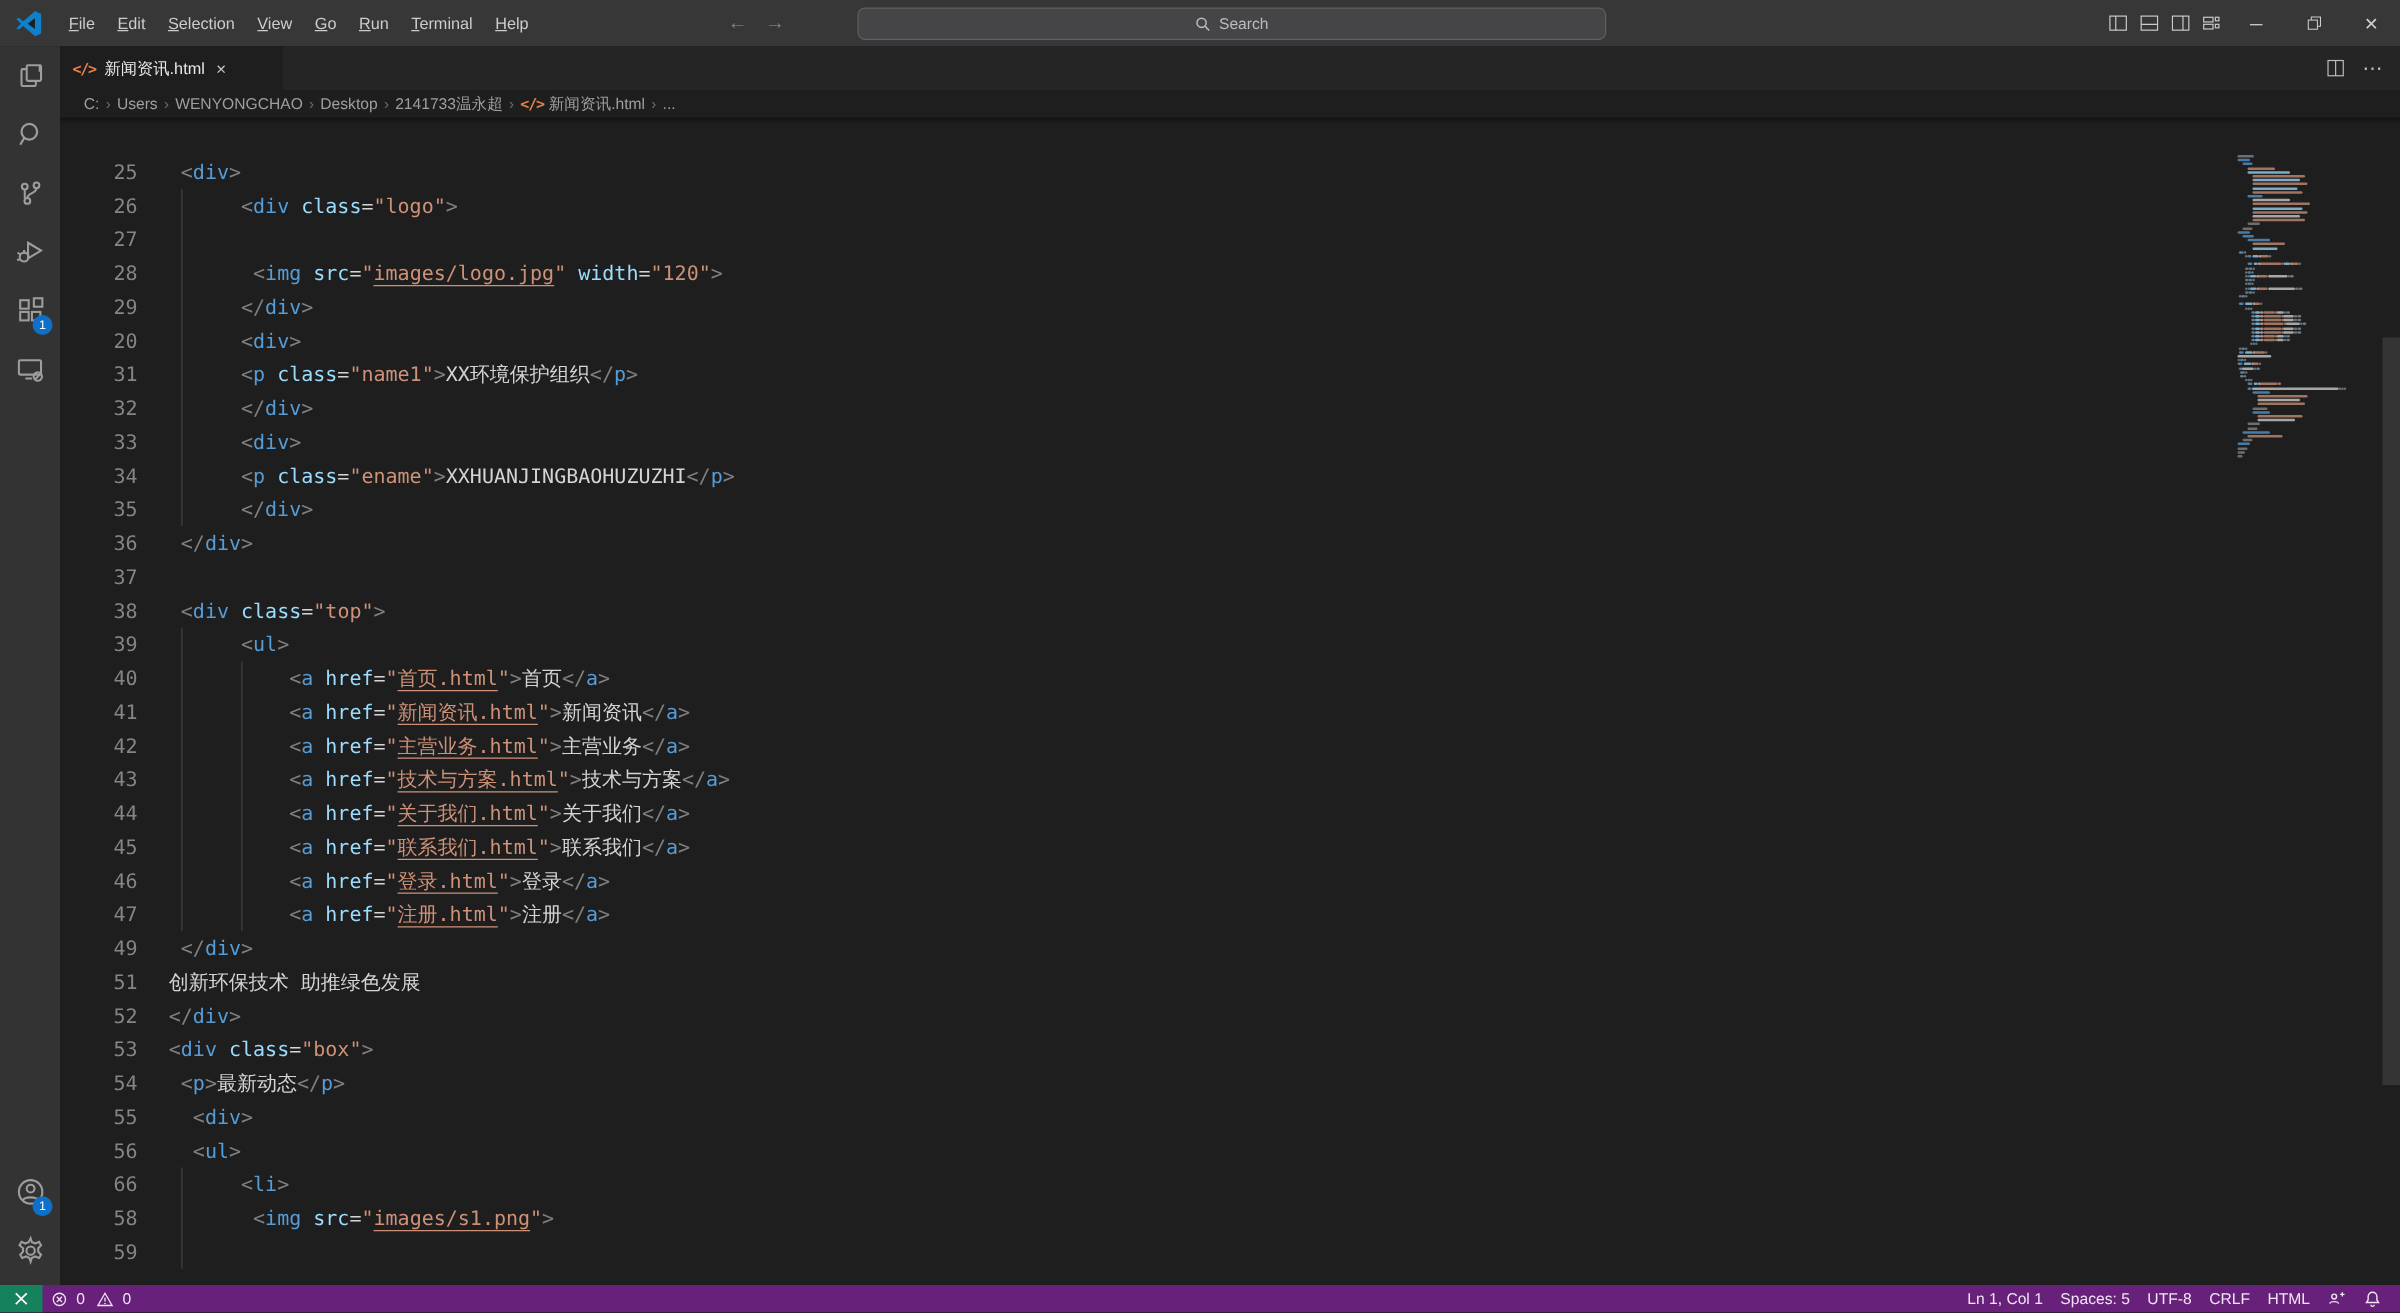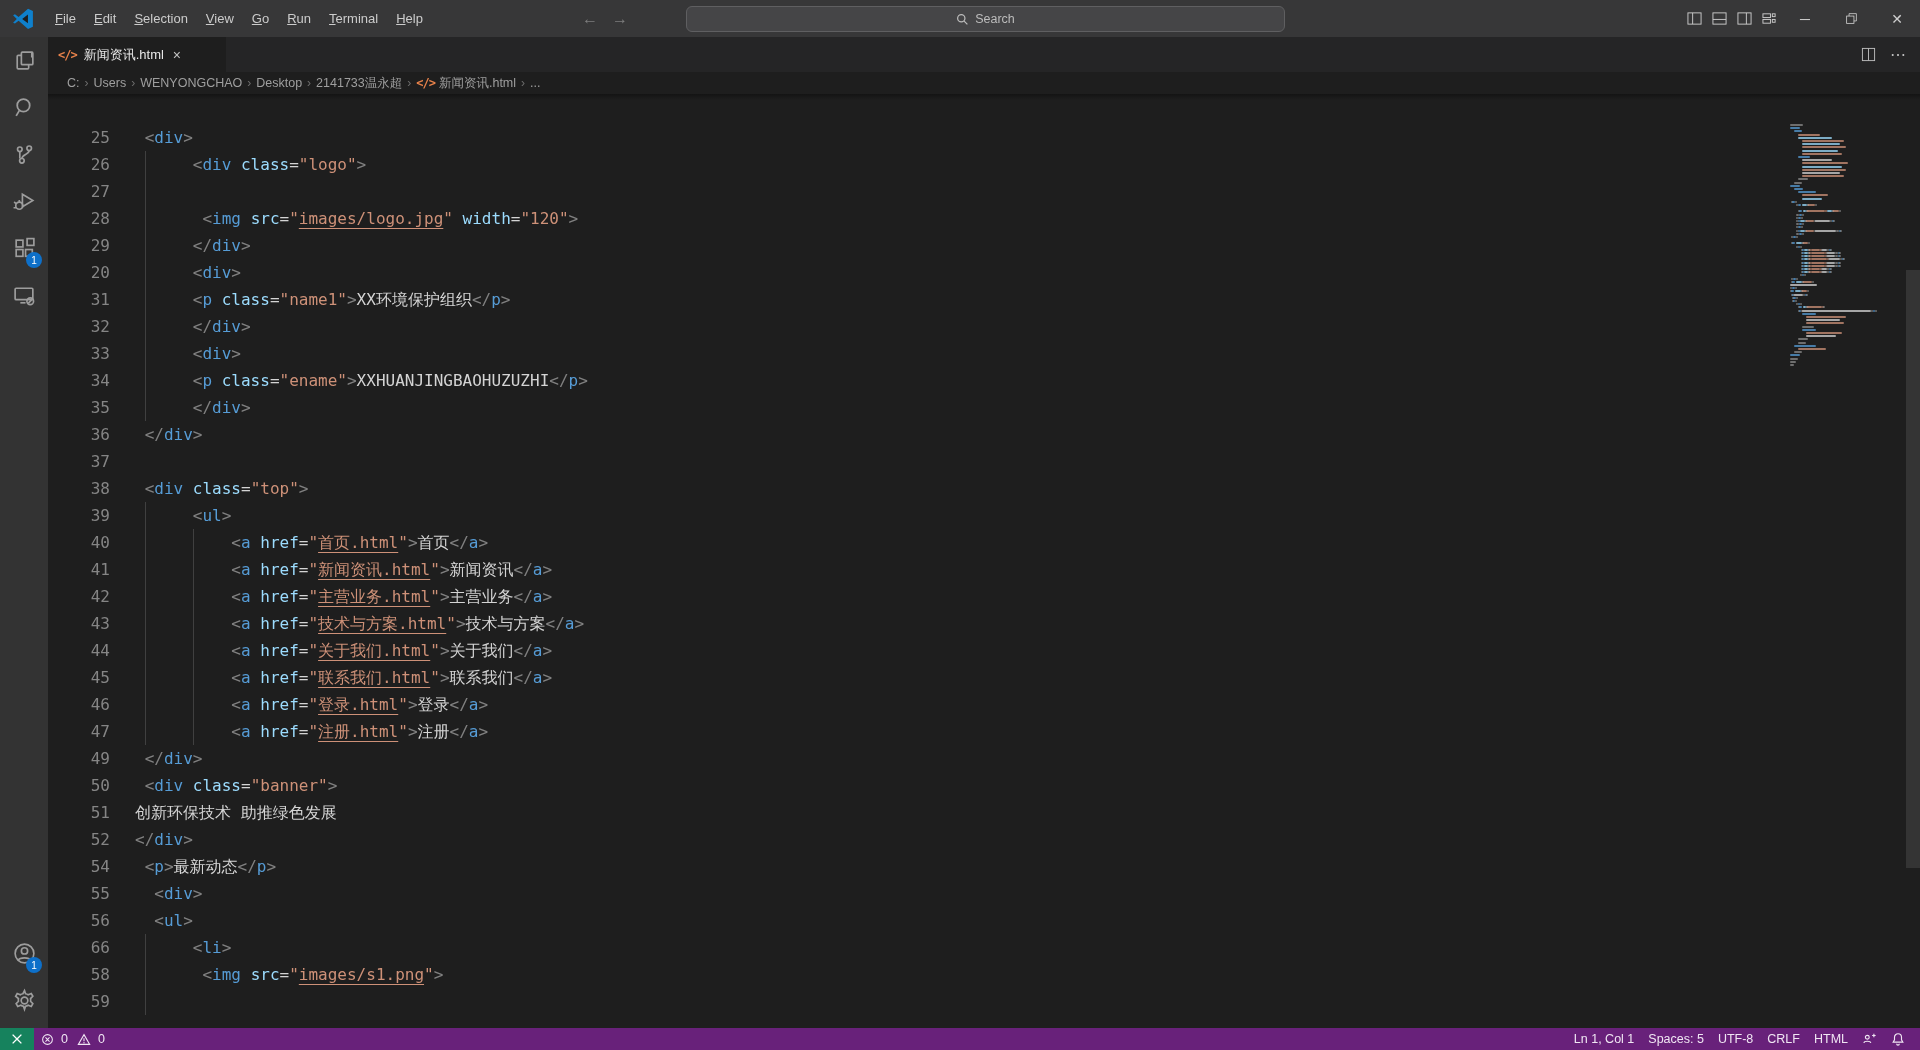--- a/index.html
+++ b/index.html
@@ -247,23 +247,23 @@
         <div class="cline"><span class="ln">39</span><div class="guide" style="left: 96.63px;"></div><span class="lc"><span class="tk-x">      </span><span class="tk-b">&lt;</span><span class="tk-t">ul</span><span class="tk-b">&gt;</span></span></div>
         <div class="cline"><span class="ln">40</span><div class="guide" style="left: 96.63px;"></div><div class="guide" style="left: 144.78px;"></div><span class="lc"><span class="tk-x">          </span><span class="tk-b">&lt;</span><span class="tk-t">a</span><span class="tk-x"> </span><span class="tk-a">href</span><span class="tk-o">=</span><span class="tk-s">"</span><span class="tk-l">首页.html</span><span class="tk-s">"</span><span class="tk-b">&gt;</span><span class="tk-x">首页</span><span class="tk-b">&lt;/</span><span class="tk-t">a</span><span class="tk-b">&gt;</span></span></div>
         <div class="cline"><span class="ln">41</span><div class="guide" style="left: 96.63px;"></div><div class="guide" style="left: 144.78px;"></div><span class="lc"><span class="tk-x">          </span><span class="tk-b">&lt;</span><span class="tk-t">a</span><span class="tk-x"> </span><span class="tk-a">href</span><span class="tk-o">=</span><span class="tk-s">"</span><span class="tk-l">新闻资讯.html</span><span class="tk-s">"</span><span class="tk-b">&gt;</span><span class="tk-x">新闻资讯</span><span class="tk-b">&lt;/</span><span class="tk-t">a</span><span class="tk-b">&gt;</span></span></div>
         <div class="cline"><span class="ln">42</span><div class="guide" style="left: 96.63px;"></div><div class="guide" style="left: 144.78px;"></div><span class="lc"><span class="tk-x">          </span><span class="tk-b">&lt;</span><span class="tk-t">a</span><span class="tk-x"> </span><span class="tk-a">href</span><span class="tk-o">=</span><span class="tk-s">"</span><span class="tk-l">主营业务.html</span><span class="tk-s">"</span><span class="tk-b">&gt;</span><span class="tk-x">主营业务</span><span class="tk-b">&lt;/</span><span class="tk-t">a</span><span class="tk-b">&gt;</span></span></div>
         <div class="cline"><span class="ln">43</span><div class="guide" style="left: 96.63px;"></div><div class="guide" style="left: 144.78px;"></div><span class="lc"><span class="tk-x">          </span><span class="tk-b">&lt;</span><span class="tk-t">a</span><span class="tk-x"> </span><span class="tk-a">href</span><span class="tk-o">=</span><span class="tk-s">"</span><span class="tk-l">技术与方案.html</span><span class="tk-s">"</span><span class="tk-b">&gt;</span><span class="tk-x">技术与方案</span><span class="tk-b">&lt;/</span><span class="tk-t">a</span><span class="tk-b">&gt;</span></span></div>
         <div class="cline"><span class="ln">44</span><div class="guide" style="left: 96.63px;"></div><div class="guide" style="left: 144.78px;"></div><span class="lc"><span class="tk-x">          </span><span class="tk-b">&lt;</span><span class="tk-t">a</span><span class="tk-x"> </span><span class="tk-a">href</span><span class="tk-o">=</span><span class="tk-s">"</span><span class="tk-l">关于我们.html</span><span class="tk-s">"</span><span class="tk-b">&gt;</span><span class="tk-x">关于我们</span><span class="tk-b">&lt;/</span><span class="tk-t">a</span><span class="tk-b">&gt;</span></span></div>
         <div class="cline"><span class="ln">45</span><div class="guide" style="left: 96.63px;"></div><div class="guide" style="left: 144.78px;"></div><span class="lc"><span class="tk-x">          </span><span class="tk-b">&lt;</span><span class="tk-t">a</span><span class="tk-x"> </span><span class="tk-a">href</span><span class="tk-o">=</span><span class="tk-s">"</span><span class="tk-l">联系我们.html</span><span class="tk-s">"</span><span class="tk-b">&gt;</span><span class="tk-x">联系我们</span><span class="tk-b">&lt;/</span><span class="tk-t">a</span><span class="tk-b">&gt;</span></span></div>
         <div class="cline"><span class="ln">46</span><div class="guide" style="left: 96.63px;"></div><div class="guide" style="left: 144.78px;"></div><span class="lc"><span class="tk-x">          </span><span class="tk-b">&lt;</span><span class="tk-t">a</span><span class="tk-x"> </span><span class="tk-a">href</span><span class="tk-o">=</span><span class="tk-s">"</span><span class="tk-l">登录.html</span><span class="tk-s">"</span><span class="tk-b">&gt;</span><span class="tk-x">登录</span><span class="tk-b">&lt;/</span><span class="tk-t">a</span><span class="tk-b">&gt;</span></span></div>
         <div class="cline"><span class="ln">47</span><div class="guide" style="left: 96.63px;"></div><div class="guide" style="left: 144.78px;"></div><span class="lc"><span class="tk-x">          </span><span class="tk-b">&lt;</span><span class="tk-t">a</span><span class="tk-x"> </span><span class="tk-a">href</span><span class="tk-o">=</span><span class="tk-s">"</span><span class="tk-l">注册.html</span><span class="tk-s">"</span><span class="tk-b">&gt;</span><span class="tk-x">注册</span><span class="tk-b">&lt;/</span><span class="tk-t">a</span><span class="tk-b">&gt;</span></span></div>
         <div class="cline"><span class="ln">49</span><span class="lc"><span class="tk-x"> </span><span class="tk-b">&lt;/</span><span class="tk-t">div</span><span class="tk-b">&gt;</span></span></div>
-        <div class="cline"><span class="ln">50</span><span class="lc"><span class="tk-x"> </span><span class="tk-b">&lt;</span><span class="tk-t">div</span><span class="tk-x"> </span><span class="tk-a">class</span><span class="tk-o">=</span><span class="tk-s">"banner"</span><span class="tk-b">&gt;</span></span></div>
         <div class="cline"><span class="ln">51</span><span class="lc"><span class="tk-x"></span><span class="tk-x">创新环保技术 助推绿色发展</span></span></div>
         <div class="cline"><span class="ln">52</span><span class="lc"><span class="tk-x"></span><span class="tk-b">&lt;/</span><span class="tk-t">div</span><span class="tk-b">&gt;</span></span></div>
+        <div class="cline"><span class="ln">53</span><span class="lc"><span class="tk-x"></span><span class="tk-b">&lt;</span><span class="tk-t">div</span><span class="tk-x"> </span><span class="tk-a">class</span><span class="tk-o">=</span><span class="tk-s">"box"</span><span class="tk-b">&gt;</span></span></div>
         <div class="cline"><span class="ln">54</span><span class="lc"><span class="tk-x"> </span><span class="tk-b">&lt;</span><span class="tk-t">p</span><span class="tk-b">&gt;</span><span class="tk-x">最新动态</span><span class="tk-b">&lt;/</span><span class="tk-t">p</span><span class="tk-b">&gt;</span></span></div>
         <div class="cline"><span class="ln">55</span><span class="lc"><span class="tk-x">  </span><span class="tk-b">&lt;</span><span class="tk-t">div</span><span class="tk-b">&gt;</span></span></div>
         <div class="cline"><span class="ln">56</span><span class="lc"><span class="tk-x">  </span><span class="tk-b">&lt;</span><span class="tk-t">ul</span><span class="tk-b">&gt;</span></span></div>
         <div class="cline"><span class="ln">66</span><div class="guide" style="left: 96.63px;"></div><span class="lc"><span class="tk-x">      </span><span class="tk-b">&lt;</span><span class="tk-t">li</span><span class="tk-b">&gt;</span></span></div>
         <div class="cline"><span class="ln">58</span><div class="guide" style="left: 96.63px;"></div><span class="lc"><span class="tk-x">       </span><span class="tk-b">&lt;</span><span class="tk-t">img</span><span class="tk-x"> </span><span class="tk-a">src</span><span class="tk-o">=</span><span class="tk-s">"</span><span class="tk-l">images/s1.png</span><span class="tk-s">"</span><span class="tk-b">&gt;</span></span></div>
         <div class="cline"><span class="ln">59</span><div class="guide" style="left: 96.63px;"></div></div>
       </div>
     <div id="minimap">
         <div class="mm-bar" style="top: 0px; left: 0px; width: 13px; background: rgb(138, 138, 138);"></div>
         <div class="mm-bar" style="top: 3.2px; left: 0px; width: 10px; background: rgb(86, 156, 214);"></div>

